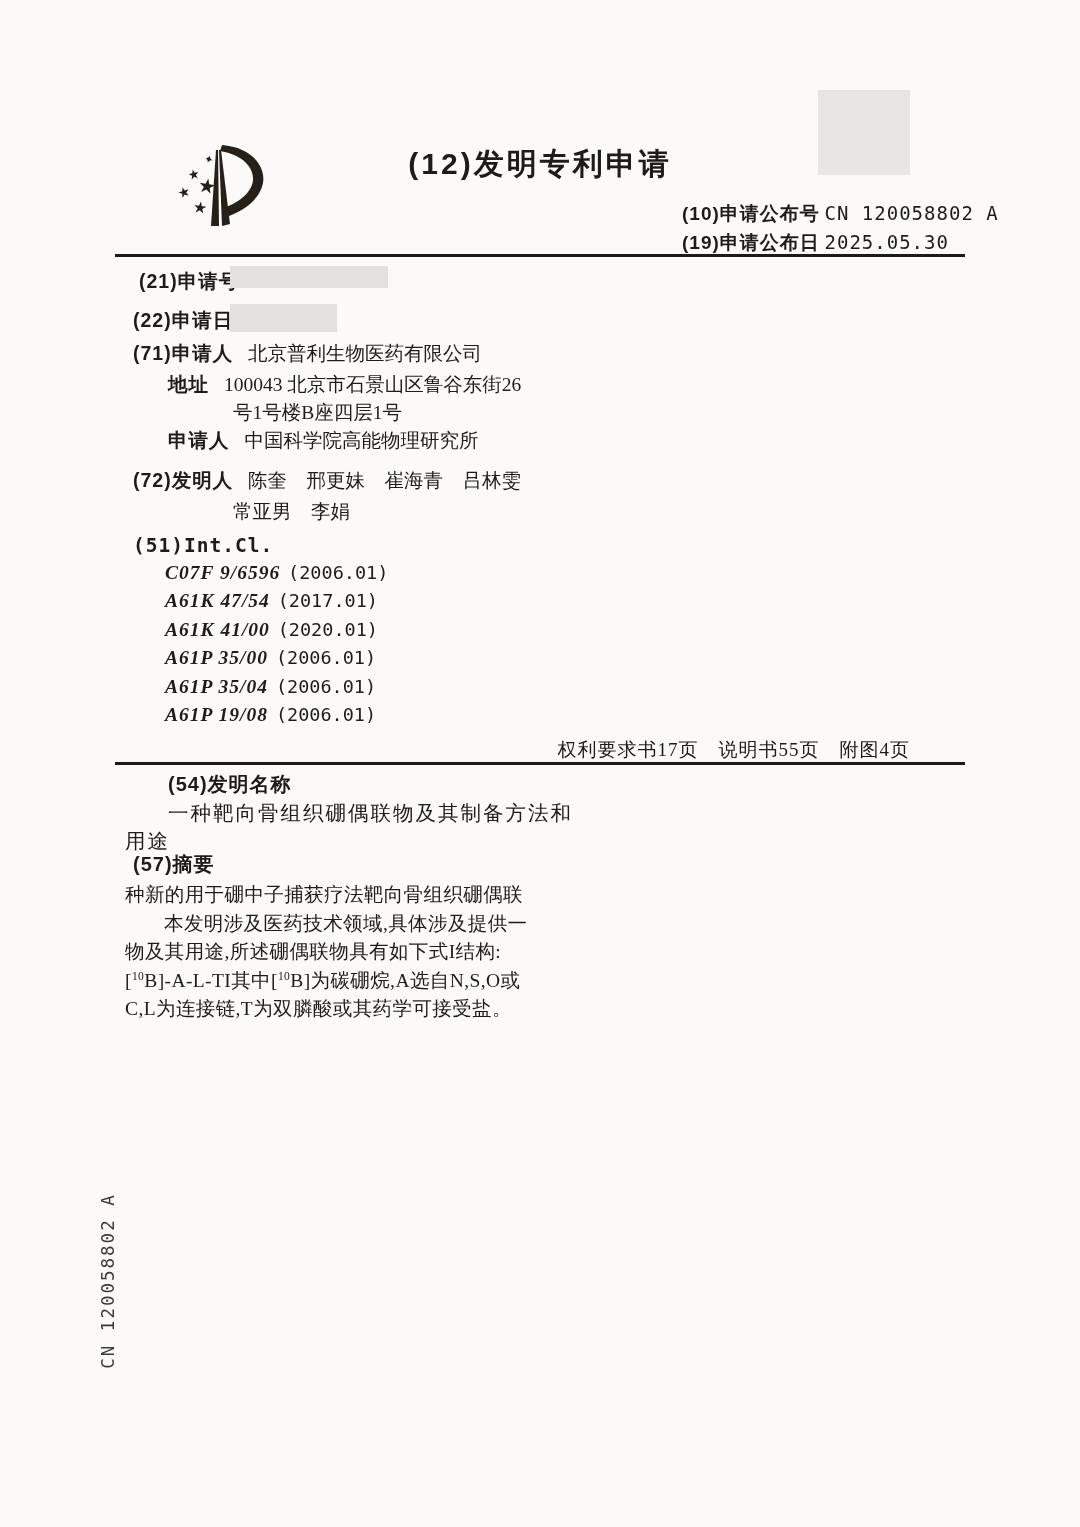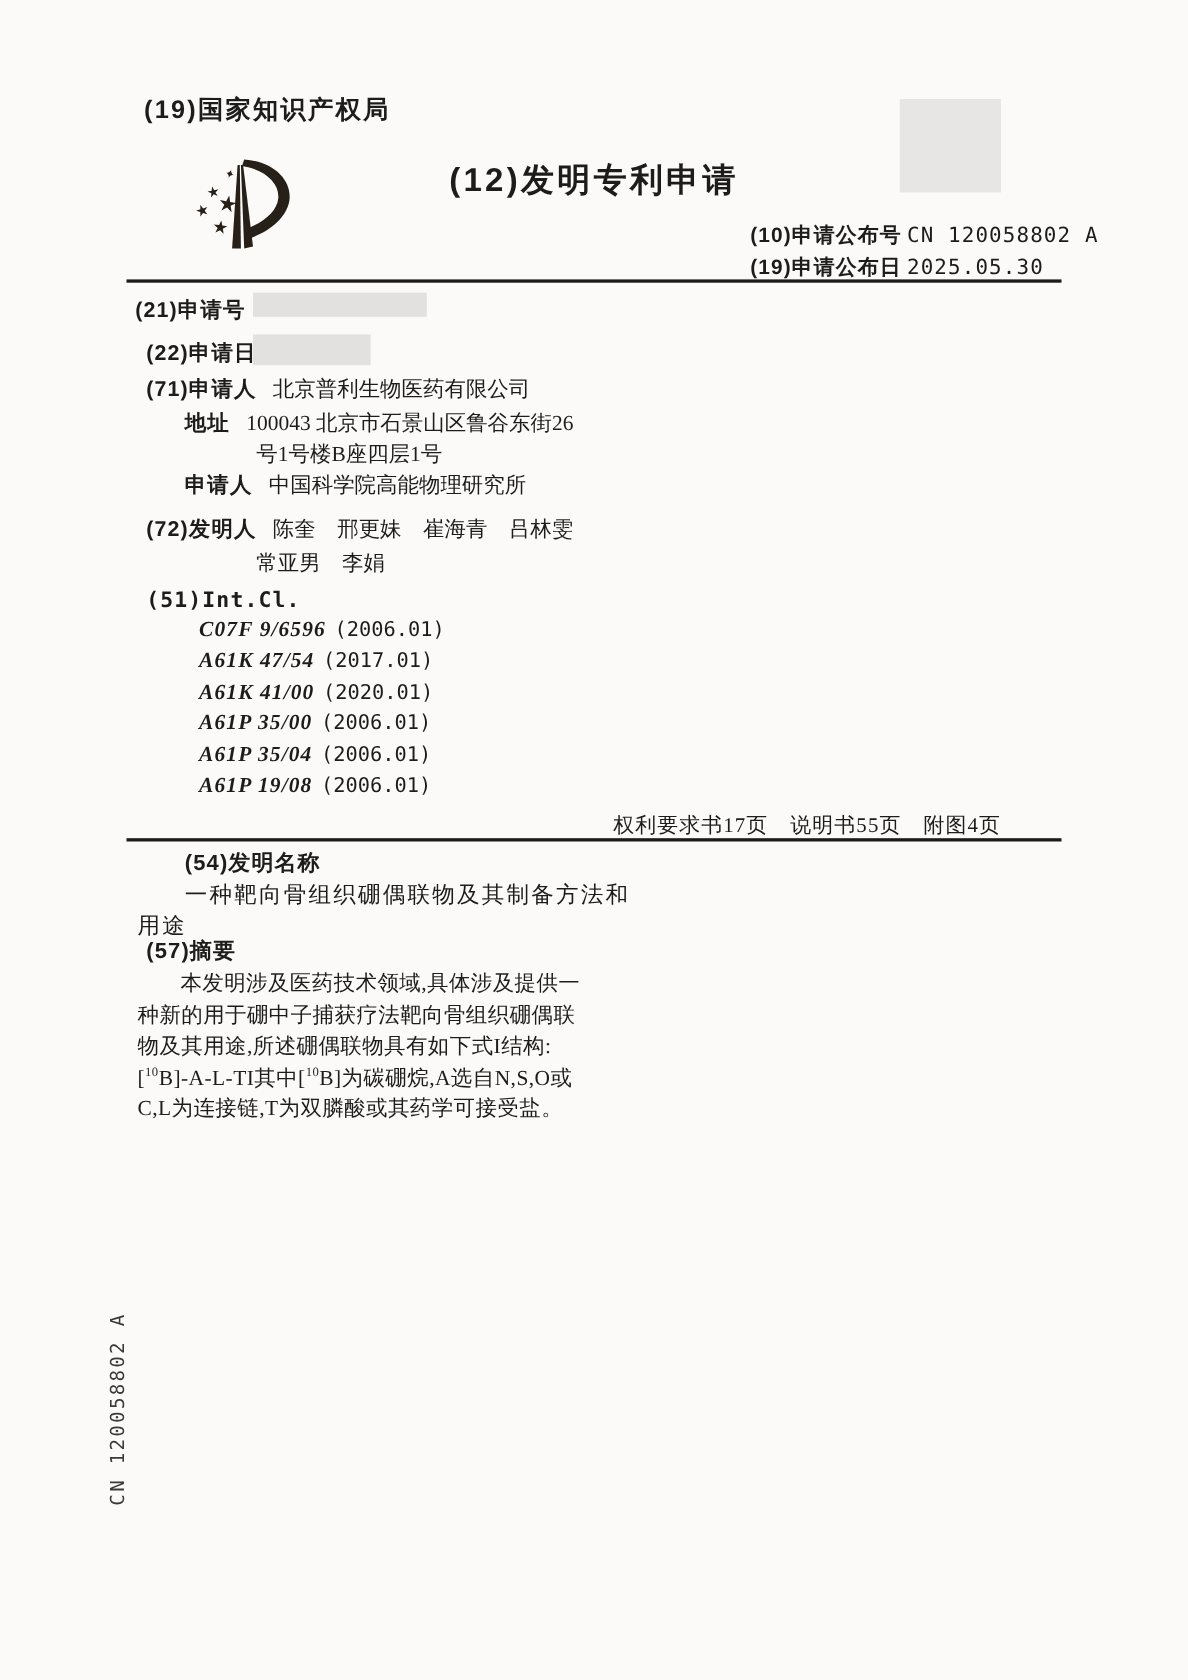--- a/index.html
+++ b/index.html
@@ -33,35 +33,35 @@
   }
   .mono { font-family:"DejaVu Sans Mono", monospace; letter-spacing:1px; }
 
   .rule { left:115px; width:850px; height:3px; background:#1b1b1b; }
   .rule-1 { top:254px; }
   .rule-2 { top:762px; }
 
   
   .row { font-size:19.5px; white-space:nowrap; }
   .row .val { margin-left:10px; }
-  .r21 { left:123px; top:268px; }
+  .r21 { left:139px; top:268px; }
   .r22 { left:133px; top:307px; }
   .r71 { left:133px; top:340px; }
   .raddr1 { left:168px; top:371px; }
   .raddr2 { left:233px; top:399px; }
   .rappl2 { left:168px; top:427px; }
   .r72 { left:133px; top:467px; }
   .rinv2 { left:233px; top:498px; }
   .r51 { left:133px; top:534px; }
 
   .redact { background:#e2e1df; }
   .redact-1 { left:230px; top:266px; width:158px; height:22px; }
   .redact-2 { left:230px; top:304px; width:107px; height:28px; }
 
-  .intcl-row { left:165px; font-size:19.5px; white-space:nowrap;margin-left:16px; }
+  .intcl-row { left:165px; font-size:19.5px; white-space:nowrap; }
   .intcl-code {
     font-family:"Liberation Serif", serif;
     font-style:italic; font-weight:700; letter-spacing:1px;
   }
   .intcl-ver { font-family:"DejaVu Sans Mono", monospace; font-size:18.5px; margin-left:3px; }
   .ic0 { top:562px; } .ic1 { top:590px; } .ic2 { top:619px; }
   .ic3 { top:647px; } .ic4 { top:676px; } .ic5 { top:704px; }
 
   .pages-info {
     left:115px; top:737px; width:795px; text-align:right;
@@ -105,21 +105,20 @@
   .st2 { left:22px; top:30px; font-size:13px; transform:rotate(-12deg); }
   .st3 { left:32px; top:38px; font-size:20px; transform:rotate(10deg); }
   .st4 { left:12px; top:48px; font-size:14px; transform:rotate(-18deg); }
   .st5 { left:27px; top:62px; font-size:16px; transform:rotate(8deg); }
 </style>
 </head>
 <body>
 
 <div class="page">
 
-  <div class="abs office">(19)国家知识产权局</div>
 
   <div class="abs logo">
     <svg width="106" height="96" viewBox="0 0 106 96">
       <polygon points="45,88 53,88 52,12 50,12" fill="#262019"></polygon>
       <polygon points="56,88 64,86 55,12 53,12" fill="#262019"></polygon>
       <path d="M56,7 C84,9 100,27 97,45 C94,61 78,73 60,79 L58,70 C74,64 86,54 87,42 C88,28 74,16 54,13 Z" fill="#262019"></path>
     </svg>
     <span class="star st1">✦</span>
     <span class="star st2">★</span>
     <span class="star st3">★</span>
@@ -207,22 +206,22 @@
 
   <div class="abs rule rule-2"></div>
 
   <div class="abs sec-label s54">(54)发明名称</div>
   <div class="abs title-1">一种靶向骨组织硼偶联物及其制备方法和</div>
   <div class="abs title-2">用途</div>
 
   <div class="abs sec-label s57">(57)摘要</div>
 
   <div class="abs abstract">
+    <div class="abs-line">种新的用于硼中子捕获疗法靶向骨组织硼偶联</div>
     <div class="abs-line indent">本发明涉及医药技术领域,具体涉及提供一</div>
-    <div class="abs-line">种新的用于硼中子捕获疗法靶向骨组织硼偶联</div>
     <div class="abs-line">物及其用途,所述硼偶联物具有如下式I结构:</div>
     <div class="abs-line"><span>[</span><sup>10</sup><span>B]-A-L-TI其中[</span><sup>10</sup><span>B]为碳硼烷,A选自N,S,O或</span></div>
     <div class="abs-line">C,L为连接链,T为双膦酸或其药学可接受盐。</div>
   </div>
 
   <div class="abs side-num">CN 120058802 A</div>
 
 </div>
 
 </body></html>

